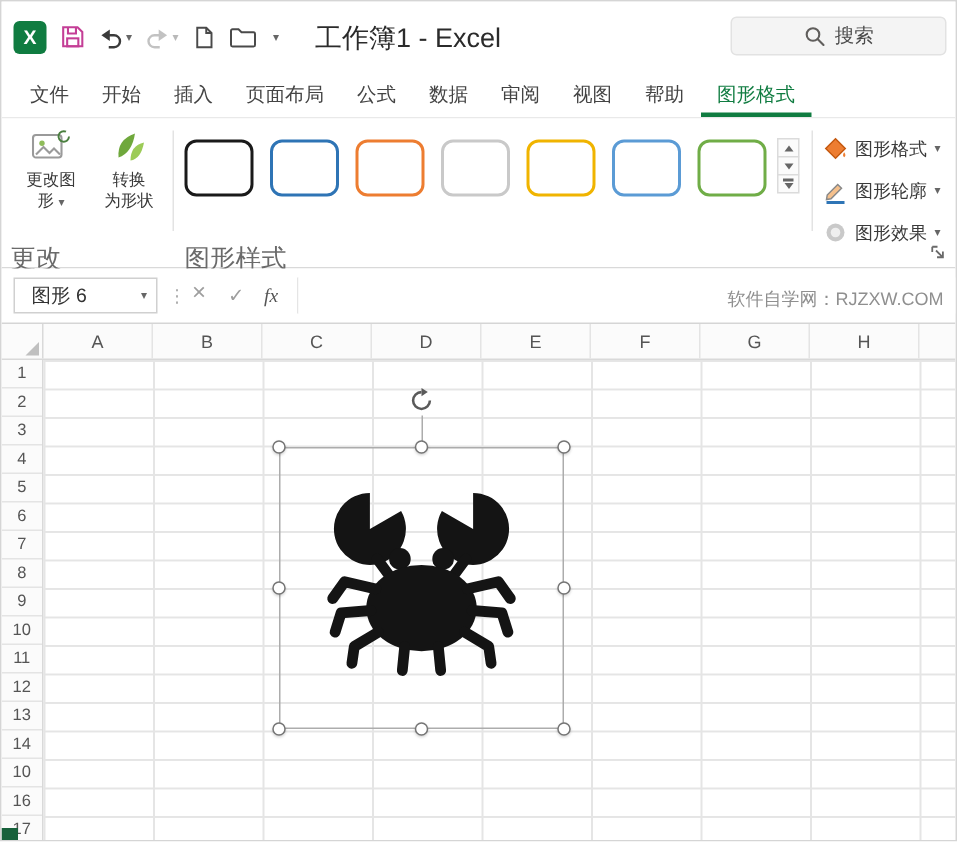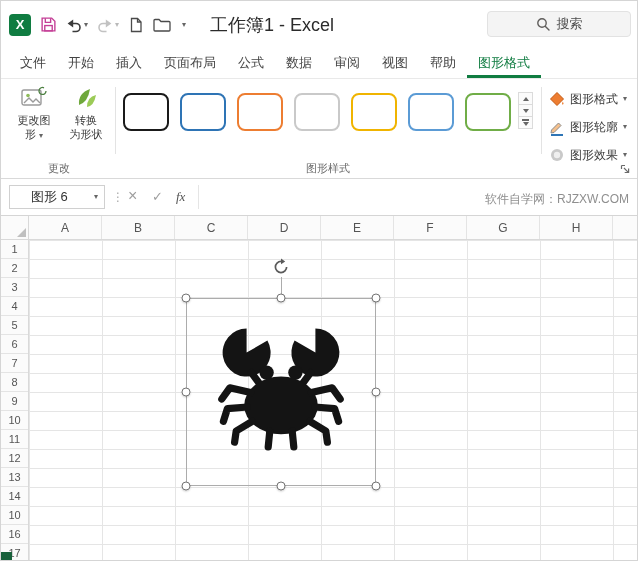--- a/index.html
+++ b/index.html
@@ -42,33 +42,33 @@
   .swatch { width:46px; height:38px; background:#fff; border:2px solid #888; border-radius:8px; }
   .swatch:first-child { border-width:2.5px; }
   .gallery-scroll { position:absolute; left:517px; top:14px; width:15px; display:flex; flex-direction:column; }
   .gsbtn { width:15px; height:13px; border:1px solid #DBDBDB; background:#FBFBFB; margin-top:-1px;
            display:flex; flex-direction:column; align-items:center; justify-content:center; }
   .tri-up { width:0; height:0; border-left:3.5px solid transparent; border-right:3.5px solid transparent;
             border-bottom:4px solid #666; }
   .tri-down { width:0; height:0; border-left:3.5px solid transparent; border-right:3.5px solid transparent;
               border-top:4px solid #666; }
   .tri-bar { width:7px; height:1.5px; background:#666; margin-bottom:1.5px; }
-  .grplabel { position:absolute; top:82px; font-size:11px; color:#6a6a6a; text-align:center; }
+  .grplabel { position:absolute; top:82px; font-size:17px; color:#6a6a6a; text-align:left; }
   .label-change { left:6px; width:104px; }
   .label-styles { left:122px; width:410px; }
   .smallbtn { position:absolute; left:548px; height:20px; display:flex; align-items:center; gap:5px;
               font-size:12px; color:#3a3a3a; background:none; border:none; font-family:inherit; white-space:nowrap; }
   #fmt-fill { top:10px; } #fmt-outline { top:38px; } #fmt-effects { top:66px; }
   .dialog-launcher { position:absolute; right:4px; bottom:3px; width:14px; height:14px; }
 
   
   .fbar { position:absolute; top:178px; left:0; right:0; height:37px; background:#fff;
           border-bottom:1px solid #D5D5D5; }
   .namebox { position:absolute; left:8px; top:6px; width:96px; height:24px; border:1px solid #D0D0D0;
-             background:#fff; display:flex; align-items:center; font-size:13px; padding-left:21px; }
+             background:#fff; display:flex; align-items:center; font-size:13px; padding-left:11px; }
   .namebox .chev { margin-left:auto; margin-right:6px; }
   .dots { position:absolute; left:111px; top:11px; color:#ABABAB; font-size:12px; }
   .fx-x { position:absolute; left:127px; top:8px; font-size:16px; color:#9E9E9E; }
   .fx-check { position:absolute; left:151px; top:10px; font-size:13px; color:#9E9E9E; }
   .fx { position:absolute; left:175px; top:10px; font-size:13px; font-style:italic;
         font-family:"Liberation Serif",serif; color:#555; }
   .fsep { position:absolute; left:197px; top:6px; height:24px; width:1px; background:#E5E5E5; }
   .formula-input { position:absolute; left:198px; top:6px; right:0; height:24px; background:#fff; }
   .watermark { position:absolute; right:8px; top:12px; font-size:12px; color:#8F8F8F; }
 

